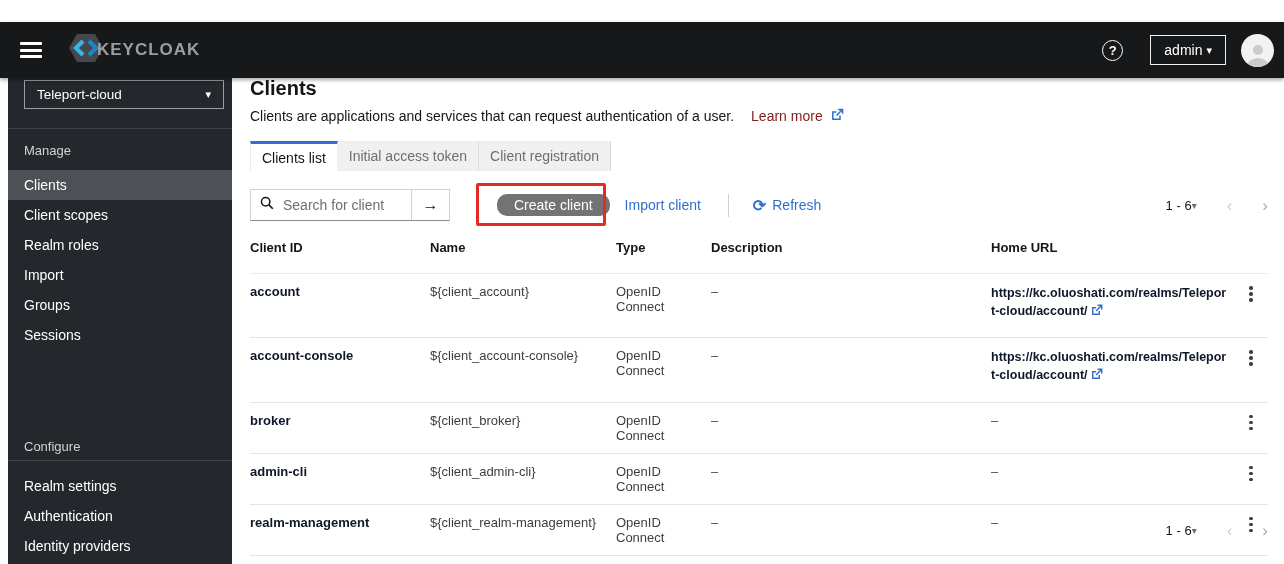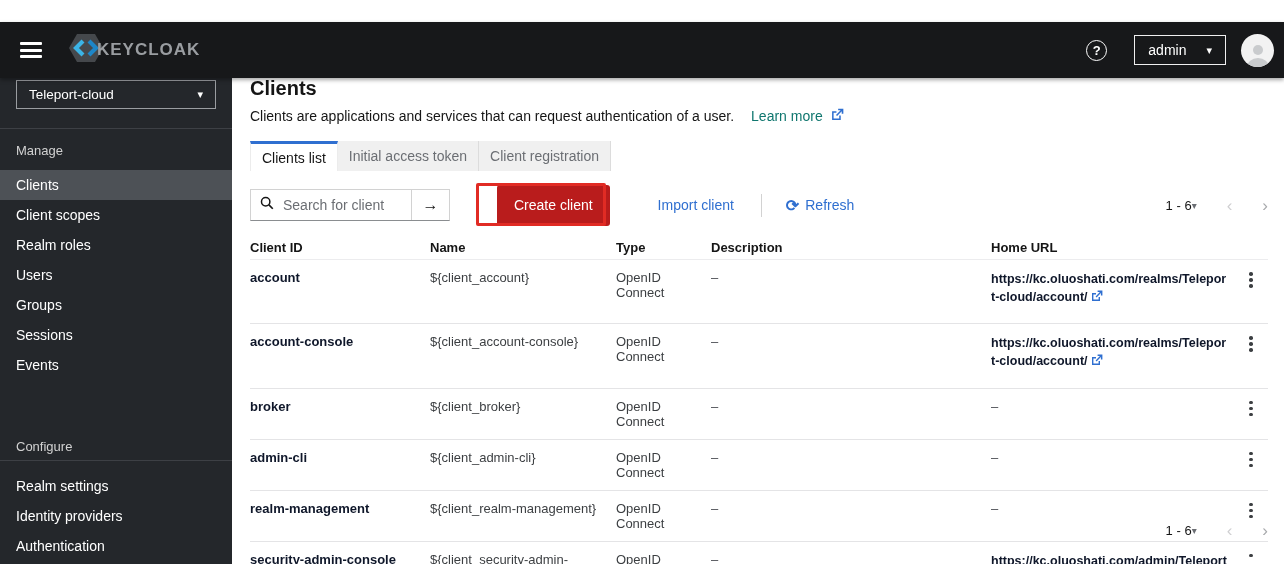--- a/index.html
+++ b/index.html
@@ -10,72 +10,72 @@
   .masthead { position:absolute; top:0; left:0; width:1284px; height:56px; background:#17181a;
     display:flex; align-items:center; z-index:5; box-shadow:0 2px 4px rgba(0,0,0,.35);margin-top:22px; }
   .burger { margin-left:20px; width:22px; height:16px; display:flex; flex-direction:column; justify-content:space-between; cursor:pointer; }
   .burger span { display:block; height:3px; background:#fff; border-radius:1px; }
   .brand { display:flex; align-items:center; margin-left:26px; cursor:pointer; }
   .brand-text { font-size:17px; font-weight:bold; letter-spacing:1px; color:#9a9da1; margin-left:-7px; }
   .mast-right { margin-left:auto; display:flex; align-items:center; }
   .help-icon { width:21px; height:21px; border:1.6px solid #fff; border-radius:50%; color:#fff;
     font-size:13px; font-weight:bold; display:flex; align-items:center; justify-content:center; cursor:pointer; }
   .user-dd { margin-left:27px; border:1px solid #f0f0f0; color:#fff; font-size:14px; padding:6px 13px;
-    display:flex; align-items:center; gap:20px; cursor:pointer; }
+    display:flex; align-items:center; gap:4px; cursor:pointer; }
   .user-dd .caret, .caret { font-size:11px; color:inherit; }
   .avatar { width:33px; height:33px; border-radius:50%; background:#f2f2f2; margin:0 10px 0 15px;
     overflow:hidden; display:flex; align-items:flex-end; justify-content:center; cursor:pointer; }
 
   
-  .sidebar { position:absolute; top:56px; left:0; width:232px; height:508px; background:#24272b; }
+  .sidebar { position:absolute; top:56px; left:8px; width:232px; height:508px; background:#24272b; }
   .realm-box { position:absolute; top:24px; left:16px; width:200px; height:29px; border:1px solid #9a9da1;
     color:#fff; font-size:13.5px; display:flex; align-items:center; padding:0 12px; cursor:pointer; }
   .realm-box .caret { margin-left:auto; color:#fff; }
   .side-div { position:absolute; left:0; width:232px; height:1px; background:#3d4045; }
   .group-label { position:absolute; left:16px; color:#d2d2d2; font-size:13px; }
   .nav { position:absolute; left:0; width:232px; }
   .nav-item { height:30px; display:flex; align-items:center; padding-left:16px; color:#fff; font-size:14px; cursor:pointer; }
   .nav-item.active { background:#4d5156; }
 
   
   .main { position:absolute; top:56px; left:232px; width:1052px; height:508px; background:#fff; }
   .page-title { position:absolute; top:21px; left:18px; font-size:20px; font-weight:700; }
   .subtitle-row { position:absolute; top:52px; left:18px; font-size:14px; display:flex; align-items:center; }
-  .learn-more { color:#0f766e; margin-left:17px; display:flex; align-items:center; gap:5px; cursor:pointer; text-decoration:none; }
+  .learn-more { color:#7f1d1d; margin-left:17px; display:flex; align-items:center; gap:5px; cursor:pointer; text-decoration:none; }
 
   .tabs { position:absolute; top:85px; left:18px; display:flex; }
   .tab { height:30px; padding:0 11px; font-size:14px; display:flex; align-items:center; cursor:pointer;
     background:#f0f0f0; color:#6b6e73; border-right:1px solid #dcdcdc; }
   .tab.active { background:#fff; color:#151515; border-top:3px solid #2f6fd0; border-right:1px solid #ececec; border-left:1px solid #ececec; }
 
   .toolbar { position:absolute; top:127px; left:18px; width:1018px; height:44px; display:flex; align-items:center; }
   .search-group { display:flex; height:32px; border:1px solid #d2d2d2; border-bottom-color:#8a8d90; }
   .search-box { display:flex; align-items:center; width:160px; padding-left:9px; gap:9px; }
   .search-box input { border:none; outline:none; width:120px; font-size:14px; font-family:inherit; color:#151515; }
   .search-box input::placeholder { color:#6b6e73; }
   .search-go { width:38px; border-left:1px solid #d2d2d2; display:flex; align-items:center; justify-content:center;
     font-size:16px; background:#fff; cursor:pointer; }
-  .btn-primary { margin-left:47px; height:41px; padding:0 17px; background:#b91c1c; color:#fff; border:none;
-    border-radius:3px; font-size:14px; font-family:inherit; cursor:pointer; }
+  .btn-primary { margin-left:47px; height:22px; padding:0 17px; background:#737373; color:#fff; border:none;
+    border-radius:10px; font-size:14px; font-family:inherit; cursor:pointer; }
   .annotation { position:absolute; left:226px; top:0px; width:130px; height:43px; border:3px solid #e12b24;
     border-radius:2px; pointer-events:none; z-index:4; }
   .link-btn { color:#2f6fd0; font-size:14px; cursor:pointer; text-decoration:none; display:flex; align-items:center; gap:6px; }
-  .import-link { margin-left:48px; }
+  .import-link { margin-left:15px; }
   .vdiv { width:1px; height:23px; background:#d2d2d2; margin:0 24px 0 27px; }
   .pager { margin-left:auto; display:flex; align-items:center; font-size:13px; color:#151515; }
   .pager .range-wrap { display:flex; align-items:center; gap:0; cursor:pointer; }
   .pager .caret { color:#6b6e73; font-size:10px; }
   .chev { font-size:17px; margin-left:30px; cursor:pointer; line-height:1; }
   .chev.prev { color:#cfcfd1; }
   .chev.next { color:#a8aaad; }
 
   
   table { position:absolute; top:176px; left:18px; width:1018px; border-collapse:collapse; table-layout:fixed; font-size:13px; }
   col.c1{width:180px} col.c2{width:186px} col.c3{width:95px} col.c4{width:280px} col.c5{width:246px} col.c6{width:31px}
-  th { text-align:left; font-size:13px; font-weight:bold; color:#151515; padding:8px 8px 4px 0; border-bottom:1px solid #ececee; }
+  th { text-align:left; font-size:13px; font-weight:bold; color:#151515; padding:8px 8px 18px 0; border-bottom:1px solid #ececee; }
   td { vertical-align:top; padding:10px 8px 10px 0; border-bottom:1px solid #e4e4e6; color:#3c3f42; }
   tr.tall td { padding-bottom:16px; }
   a.cell-link { color:#0f172a; text-decoration:none; cursor:pointer;font-weight:bold; }
   .url-cell { font-size:12.5px; line-height:1.45; overflow-wrap:anywhere; }
   .ext { display:inline-block; vertical-align:-1px; margin-left:3px; }
   .dash { color:#4a4d52; }
   .kebab { display:flex; flex-direction:column; align-items:center; gap:2.5px; width:18px; padding-top:2px; cursor:pointer; margin-left:auto; }
   .kebab i { width:3.5px; height:3.5px; border-radius:50%; background:#3c3f42; }
 
   .bottom-pager { position:absolute; right:16px; top:466px; display:flex; align-items:center; font-size:13px; color:#151515; }
@@ -118,31 +118,30 @@
   <div class="realm-box">
     <span>Teleport-cloud</span>
     <span class="caret">▾</span>
   </div>
   <div class="side-div" style="top:72px"></div>
   <div class="group-label" style="top:87px">Manage</div>
   <div class="nav" style="top:114px">
     <div class="nav-item active">Clients</div>
     <div class="nav-item">Client scopes</div>
     <div class="nav-item">Realm roles</div>
-    <div class="nav-item">Users</div>
+    <div class="nav-item">Import</div>
     <div class="nav-item">Groups</div>
     <div class="nav-item">Sessions</div>
-    <div class="nav-item">Events</div>
   </div>
   <div class="group-label" style="top:383px">Configure</div>
   <div class="side-div" style="top:404px"></div>
   <div class="nav" style="top:415px">
     <div class="nav-item">Realm settings</div>
+    <div class="nav-item">Authentication</div>
     <div class="nav-item">Identity providers</div>
-    <div class="nav-item">Authentication</div>
   </div>
 </div>
 
 <div class="main">
   <div class="page-title">Clients</div>
   <div class="subtitle-row">
     <span>Clients are applications and services that can request authentication of a user.</span>
     <a class="learn-more">
       <span>Learn more</span>
       <span class="ext">

